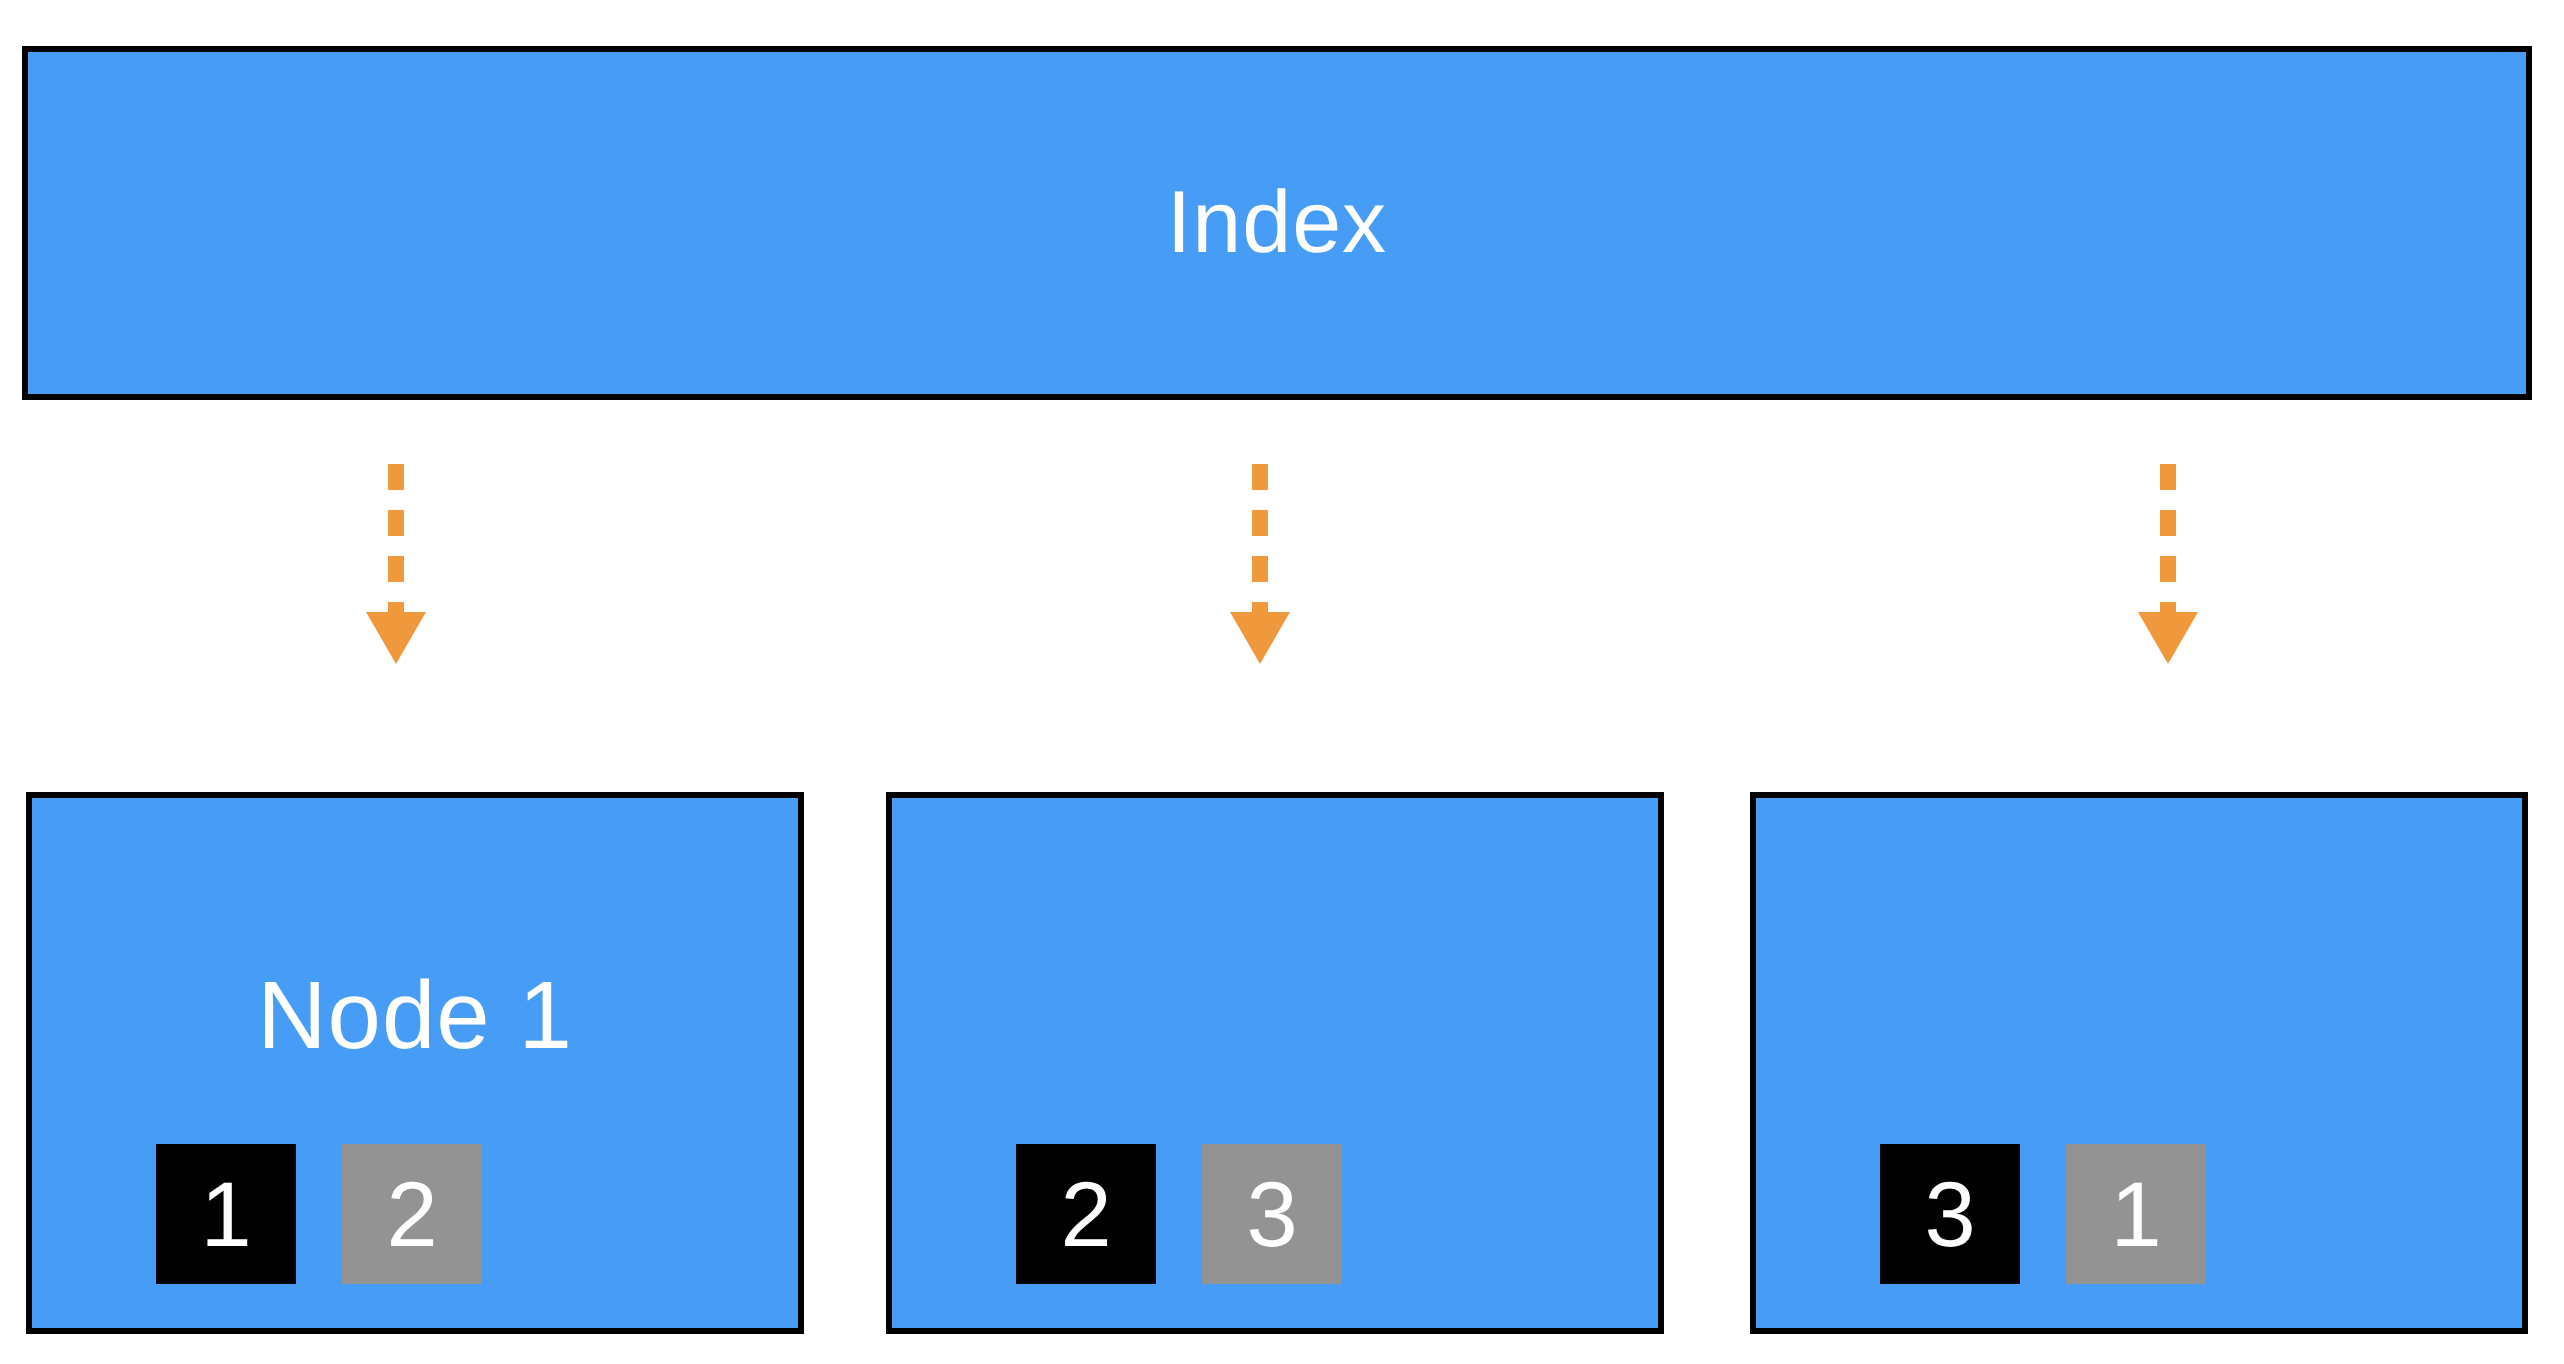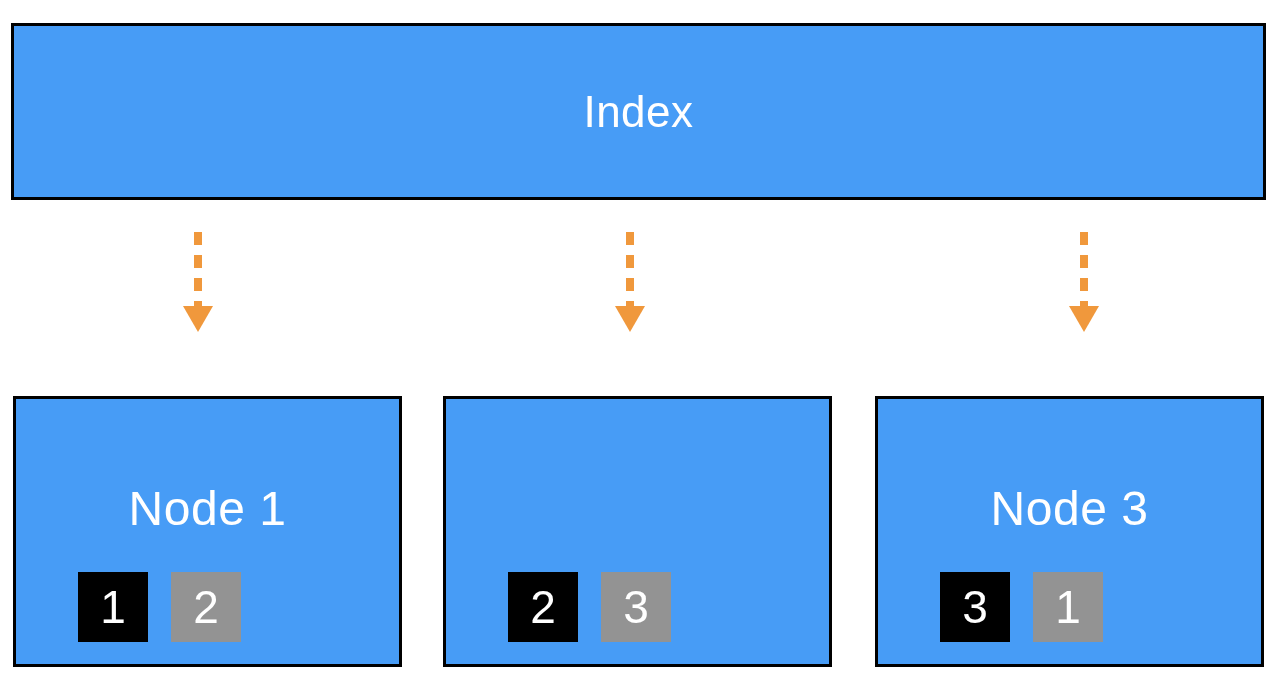--- a/index.html
+++ b/index.html
@@ -117,20 +117,19 @@
   </div>
 
   <div class="node n2">
     <div class="cells">
       <div class="cell black">2</div>
       <div class="cell gray">3</div>
     </div>
   </div>
 
   <div class="node n3">
-    <div class="node-title">Node 3</div>
     <div class="cells">
       <div class="cell black">3</div>
       <div class="cell gray">1</div>
     </div>
   </div>
 
 </div>
 
 </body></html>

